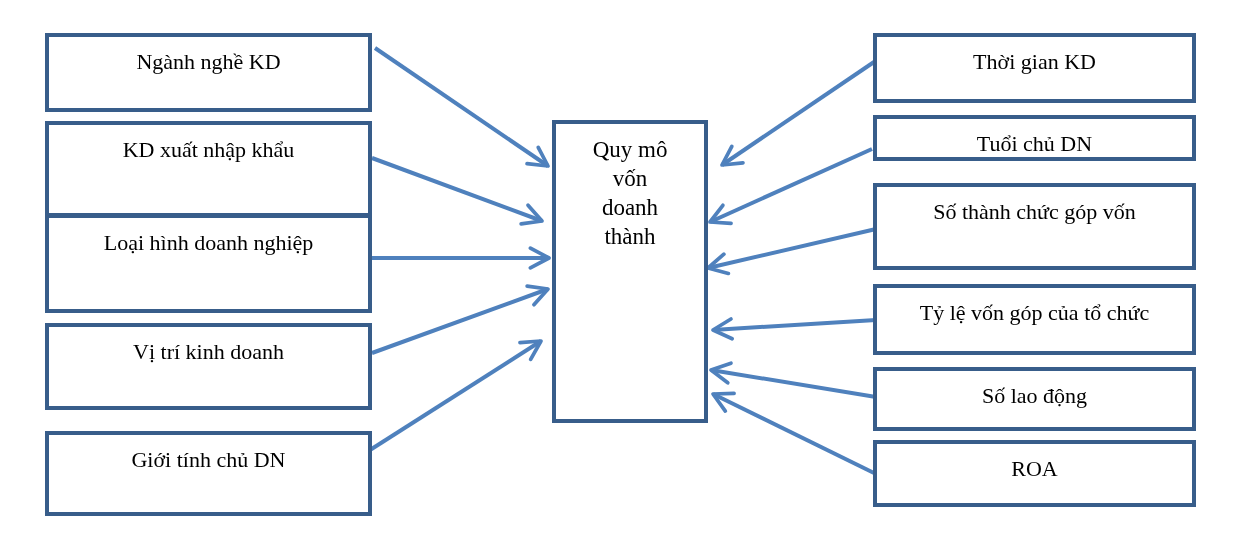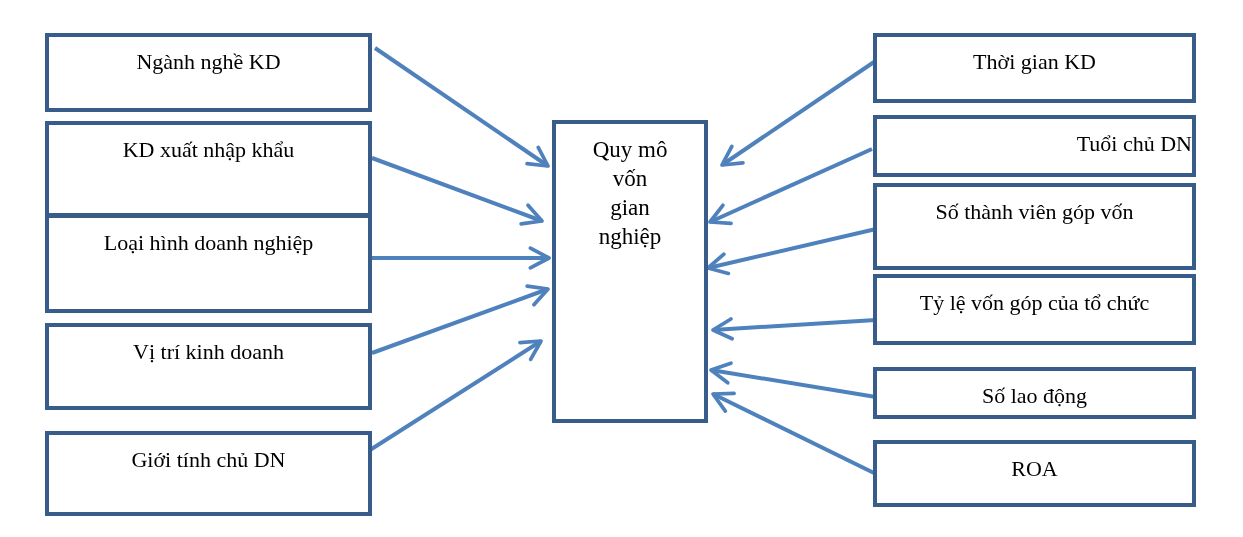--- a/index.html
+++ b/index.html
@@ -38,24 +38,24 @@
     padding-top: 11px;
   }
   .lbox { left: 45px;  width: 327px; }
   .rbox { left: 873px; width: 323px; }
   .l1 { top: 33px;  height: 79px; }
   .l2 { top: 121px; height: 96px; }
   .l3 { top: 214px; height: 99px; }
   .l4 { top: 323px; height: 87px; }
   .l5 { top: 423px; height: 85px; margin-top: 8px; }
   .r1 { top: 33px;  height: 70px; }
-  .r2 { top: 115px; height: 62px; text-align: right; }
+  .r2 { top: 115px; height: 46px; }
   .r3 { top: 183px; height: 87px; }
-  .r4 { top: 274px; height: 71px; }
-  .r5 { top: 367px; height: 52px; }
+  .r4 { top: 284px; height: 71px; }
+  .r5 { top: 367px; height: 64px; }
   .r6 { top: 440px; height: 67px; }
   .cbox {
     left: 552px; top: 120px;
     width: 156px; height: 303px;
     font-size: 23px;
     line-height: 29px;
   }
   .cbox span { display: block; }
 </style>
 </head>
@@ -96,32 +96,32 @@
   <div class="box lbox l4">
     <span>Vị trí kinh doanh</span>
   </div>
   <div class="box lbox l5">
     <span>Giới tính chủ DN</span>
   </div>
 
   <div class="box cbox">
     <span>Quy mô</span>
     <span>vốn</span>
-    <span>gian</span>
-    <span>nghiệp</span>
+    <span>doanh</span>
+    <span>thành</span>
   </div>
 
   <div class="box rbox r1">
     <span>Thời gian KD</span>
   </div>
   <div class="box rbox r2">
     <span>Tuổi chủ DN</span>
   </div>
   <div class="box rbox r3">
-    <span>Số thành viên góp vốn</span>
+    <span>Số thành chức góp vốn</span>
   </div>
   <div class="box rbox r4">
     <span>Tỷ lệ vốn góp của tổ chức</span>
   </div>
   <div class="box rbox r5">
     <span>Số lao động</span>
   </div>
   <div class="box rbox r6">
     <span>ROA</span>
   </div>

